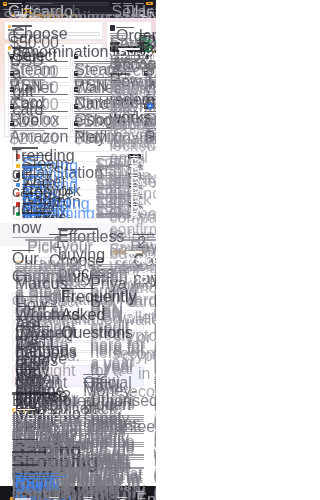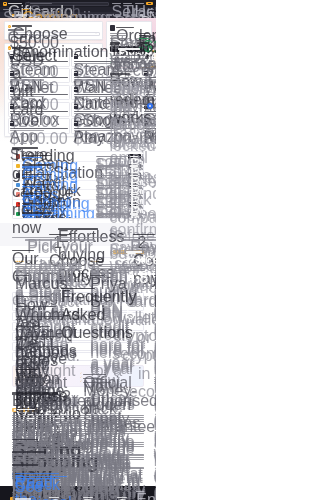--- a/index.html
+++ b/index.html
@@ -403,25 +403,20 @@
               </div>
               <div class="pcard">
                 <span class="pico"></span>
                 <span class="tb pname">Google Play</span>
                 <span class="tb pprice">$50.00</span>
               </div>
               <div class="pcard">
                 <span class="pico"></span>
                 <span class="tb pname">App Store</span>
                 <span class="tb pprice">$25.00</span>
-              </div>
-              <div class="pcard">
-                <span class="pico"></span>
-                <span class="tb pname">App Store</span>
-                <span class="tb pprice">$100.00</span>
               </div>
               <div class="pcard">
                 <span class="pico"></span>
                 <span class="tb pname">Amazon</span>
                 <span class="tb pprice">$20.00</span>
               </div>
               <div class="pcard">
                 <span class="pico"></span>
                 <span class="tb pname">Netflix</span>
                 <span class="tb pprice">$30.00</span>

